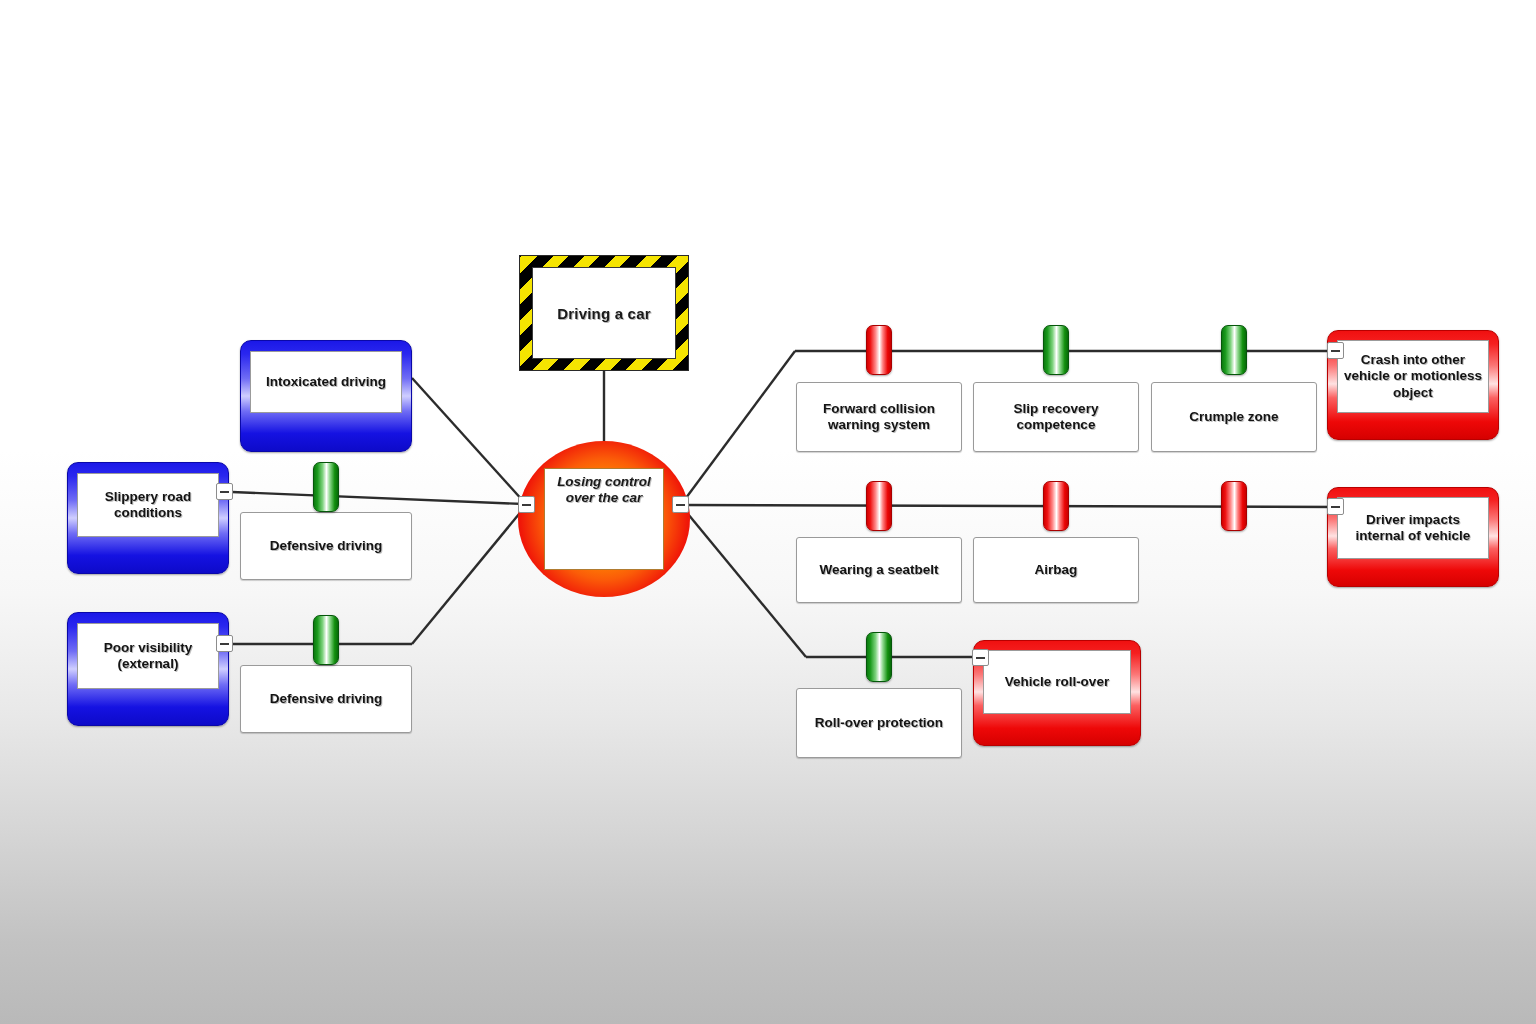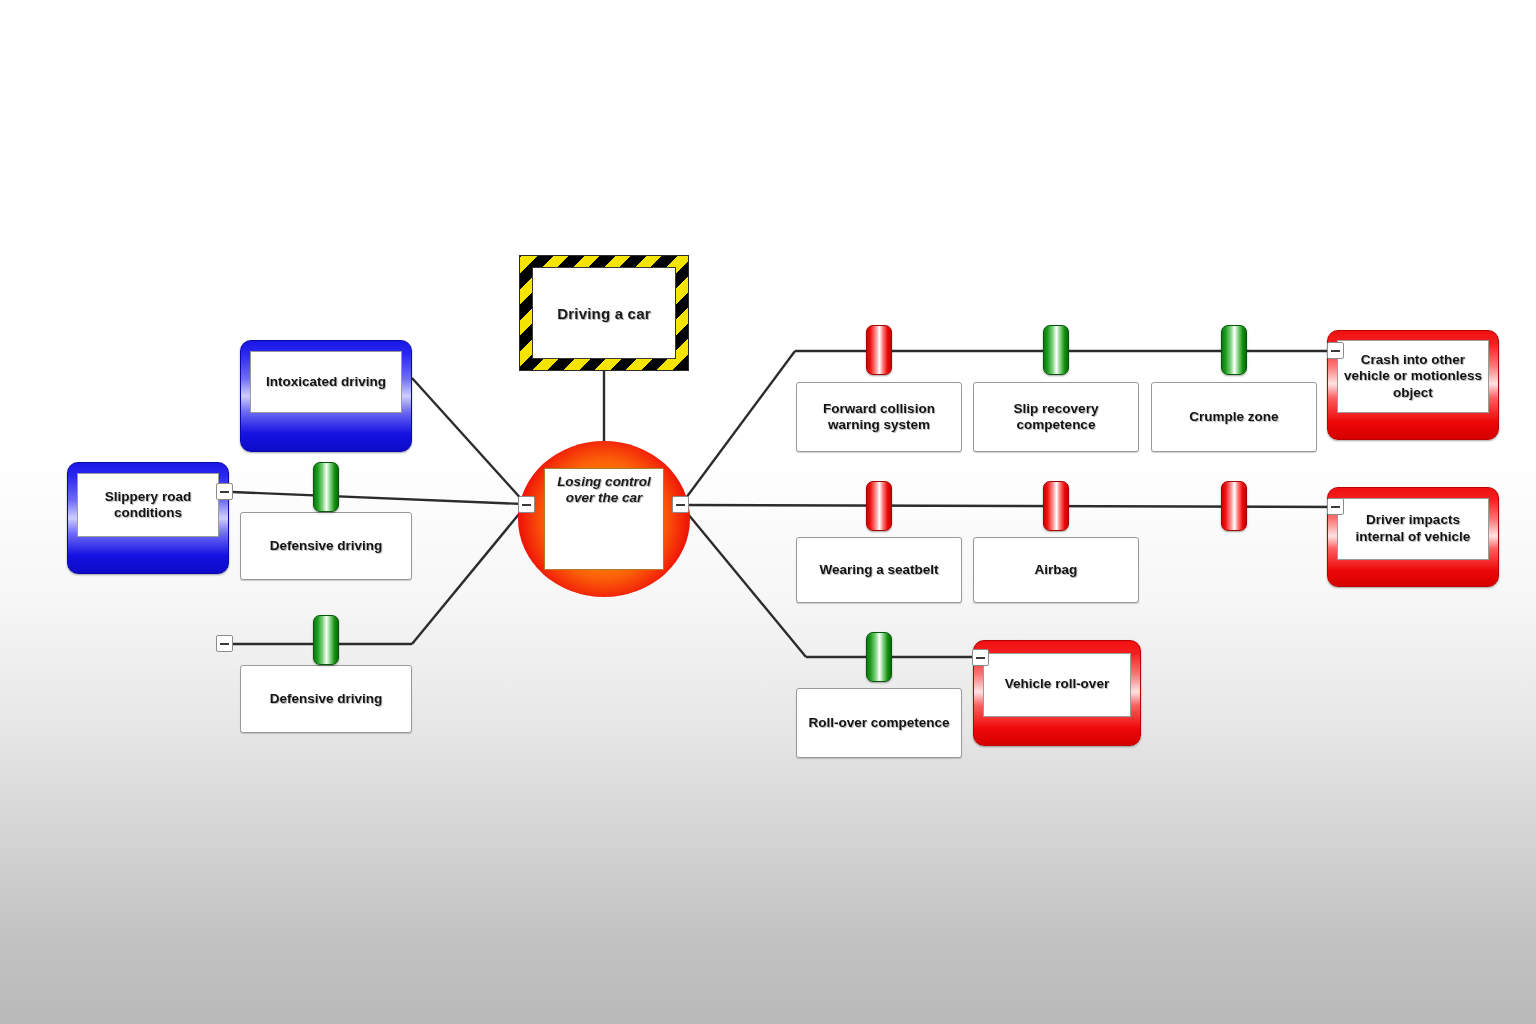--- a/index.html
+++ b/index.html
@@ -115,21 +115,20 @@
         #cfceff 50%, #6f6cf5 64%, #1512e2 84%, #0d0ac9 100%);
     padding: 10px 9px 26px 9px;
     border: 1px solid #0a08a8;
   }
   .framed.red {
     background: linear-gradient(to bottom,
         #f01010 0%, #f52020 12%, #fb7676 32%,
         #ffe2e2 49%, #fb6060 62%, #ee0808 84%, #d60000 100%);
     padding: 9px 9px 26px 9px;
     border: 1px solid #b80000;
-    align-items: center;
   }
   .framed .inner {
     background: #ffffff;
     border: 1px solid #9b9b9b;
     width: 100%;
     height: 100%;
     display: flex;
     align-items: center;
     justify-content: center;
     text-align: center;
@@ -253,20 +252,25 @@
     <div class="inner" style="height:64px;">
       <span>Slippery road conditions</span>
     </div>
   </div>
   <div class="node minus" style="left:216px; top:483px;"></div>
   <div class="node cyl green" style="left:313px; top:462px;"></div>
   <div class="node plain" style="left:240px; top:512px; width:172px; height:68px;">
     <span>Defensive driving</span>
   </div>
 
+  <div class="node framed blue" style="left:67px; top:612px; width:162px; height:114px;">
+    <div class="inner" style="height:66px;">
+      <span>Poor visibility (external)</span>
+    </div>
+  </div>
   <div class="node minus" style="left:216px; top:635px;"></div>
   <div class="node cyl green" style="left:313px; top:615px;"></div>
   <div class="node plain" style="left:240px; top:665px; width:172px; height:68px;">
     <span>Defensive driving</span>
   </div>
 
   <div class="node cyl red" style="left:866px; top:325px;"></div>
   <div class="node cyl green" style="left:1043px; top:325px;"></div>
   <div class="node cyl green" style="left:1221px; top:325px;"></div>
 
@@ -301,21 +305,21 @@
   <div class="node framed red" style="left:1327px; top:487px; width:172px; height:100px;">
     <div class="inner" style="height:62px;">
       <span>Driver impacts internal of vehicle</span>
     </div>
   </div>
   <div class="node minus" style="left:1327px; top:498px;"></div>
 
   <div class="node cyl green" style="left:866px; top:632px;"></div>
 
   <div class="node plain" style="left:796px; top:688px; width:166px; height:70px;">
-    <span>Roll-over competence</span>
+    <span>Roll-over protection</span>
   </div>
 
   <div class="node framed red" style="left:973px; top:640px; width:168px; height:106px;">
     <div class="inner" style="height:64px;">
       <span>Vehicle roll-over</span>
     </div>
   </div>
   <div class="node minus" style="left:972px; top:649px;"></div>
 
 </div>

